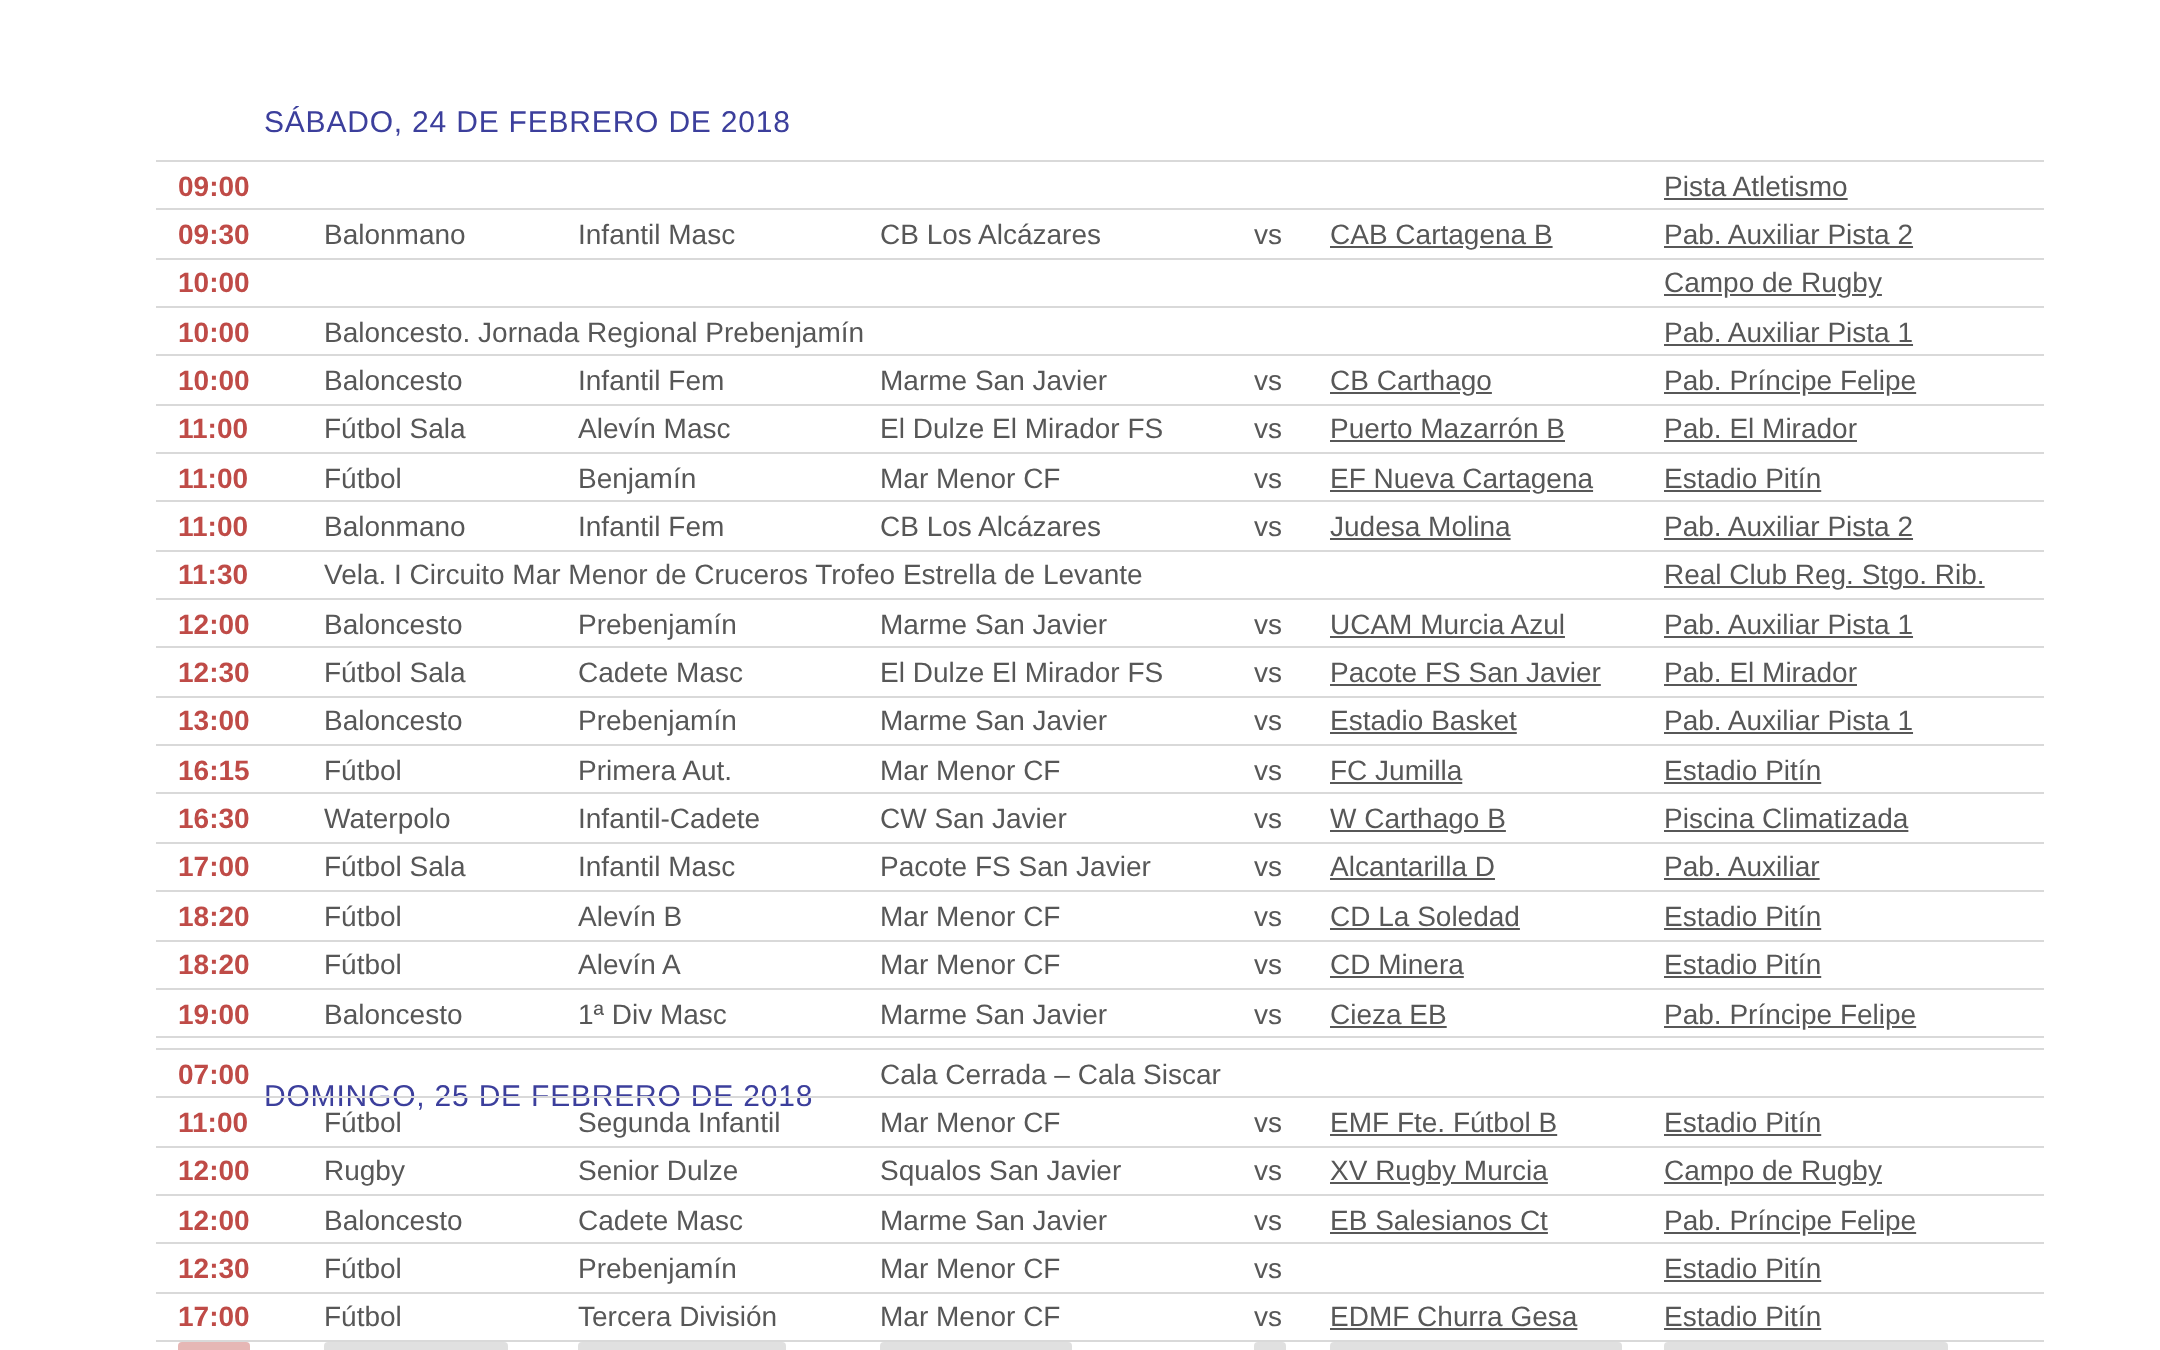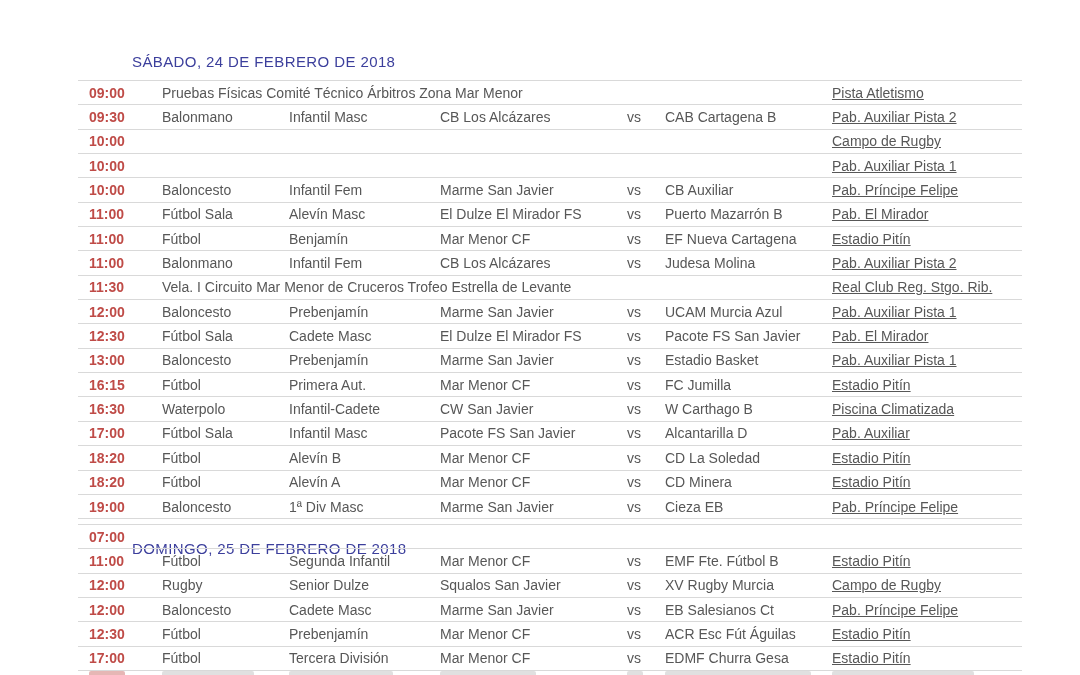--- a/index.html
+++ b/index.html
@@ -35,66 +35,66 @@
   .c{
     position:absolute;top:0;height:100%;
     display:flex;align-items:center;white-space:nowrap;
     font-size:14px;line-height:1;
   }
   .time{left:11px;color:var(--red);font-weight:700;}
   .sport{left:84px;}
   .cat{left:211px;}
   .home{left:362px;}
   .vs{left:549px;}
-  .away{left:587px;}
+  .away{left:587px;text-decoration:underline;}
   .venue{left:754px;text-decoration:underline;}
   .event{left:84px;}
   
   .partial-row{position:absolute;left:78px;top:670px;width:944px;height:10px;}
   .partial-row i{
     position:absolute;top:1px;height:10px;border-radius:2px;
     background:#c6c6c6;opacity:.55;
   }
   .partial-row i.pt{background:#e0a5a2;opacity:.8;}
 </style>
 </head>
 <body>
 
 <div class="section-title" id="title0">SÁBADO, 24 DE FEBRERO DE 2018</div>
 
 <div class="sched-table" id="table0">
     <div class="row">
       <span class="c time">09:00</span>
-      <span class="c event">Pruebas Físicas Comité Técnico Árbitros Zona Mar Menor</span>
       <span class="c venue">Pista Atletismo</span>
     </div>
     <div class="row">
       <span class="c time">09:30</span>
       <span class="c sport">Balonmano</span>
       <span class="c cat">Infantil Masc</span>
       <span class="c home">CB Los Alcázares</span>
       <span class="c vs">vs</span>
       <span class="c away">CAB Cartagena B</span>
       <span class="c venue">Pab. Auxiliar Pista 2</span>
     </div>
     <div class="row">
       <span class="c time">10:00</span>
       <span class="c venue">Campo de Rugby</span>
     </div>
     <div class="row">
       <span class="c time">10:00</span>
+      <span class="c event">Baloncesto. Jornada Regional Prebenjamín</span>
       <span class="c venue">Pab. Auxiliar Pista 1</span>
     </div>
     <div class="row">
       <span class="c time">10:00</span>
       <span class="c sport">Baloncesto</span>
       <span class="c cat">Infantil Fem</span>
       <span class="c home">Marme San Javier</span>
       <span class="c vs">vs</span>
-      <span class="c away">CB Auxiliar</span>
+      <span class="c away">CB Carthago</span>
       <span class="c venue">Pab. Príncipe Felipe</span>
     </div>
     <div class="row">
       <span class="c time">11:00</span>
       <span class="c sport">Fútbol Sala</span>
       <span class="c cat">Alevín Masc</span>
       <span class="c home">El Dulze El Mirador FS</span>
       <span class="c vs">vs</span>
       <span class="c away">Puerto Mazarrón B</span>
       <span class="c venue">Pab. El Mirador</span>
@@ -203,20 +203,21 @@
       <span class="c away">Cieza EB</span>
       <span class="c venue">Pab. Príncipe Felipe</span>
     </div>
   </div>
 
 <div class="section-title" id="title1">DOMINGO, 25 DE FEBRERO DE 2018</div>
 
 <div class="sched-table" id="table1">
     <div class="row">
       <span class="c time">07:00</span>
+      <span class="c home">Cala Cerrada – Cala Siscar</span>
     </div>
     <div class="row">
       <span class="c time">11:00</span>
       <span class="c sport">Fútbol</span>
       <span class="c cat">Segunda Infantil</span>
       <span class="c home">Mar Menor CF</span>
       <span class="c vs">vs</span>
       <span class="c away">EMF Fte. Fútbol B</span>
       <span class="c venue">Estadio Pitín</span>
     </div>
@@ -237,21 +238,20 @@
       <span class="c vs">vs</span>
       <span class="c away">EB Salesianos Ct</span>
       <span class="c venue">Pab. Príncipe Felipe</span>
     </div>
     <div class="row">
       <span class="c time">12:30</span>
       <span class="c sport">Fútbol</span>
       <span class="c cat">Prebenjamín</span>
       <span class="c home">Mar Menor CF</span>
       <span class="c vs">vs</span>
-      <span class="c away">ACR Esc Fút Águilas</span>
       <span class="c venue">Estadio Pitín</span>
     </div>
     <div class="row">
       <span class="c time">17:00</span>
       <span class="c sport">Fútbol</span>
       <span class="c cat">Tercera División</span>
       <span class="c home">Mar Menor CF</span>
       <span class="c vs">vs</span>
       <span class="c away">EDMF Churra Gesa</span>
       <span class="c venue">Estadio Pitín</span>

